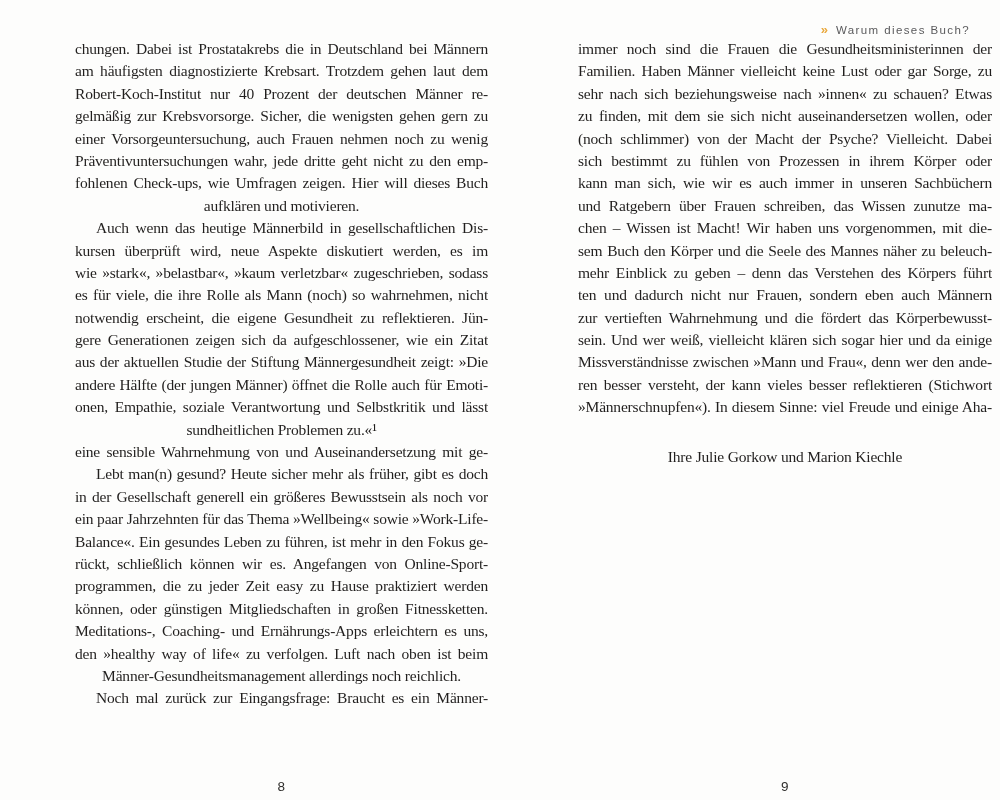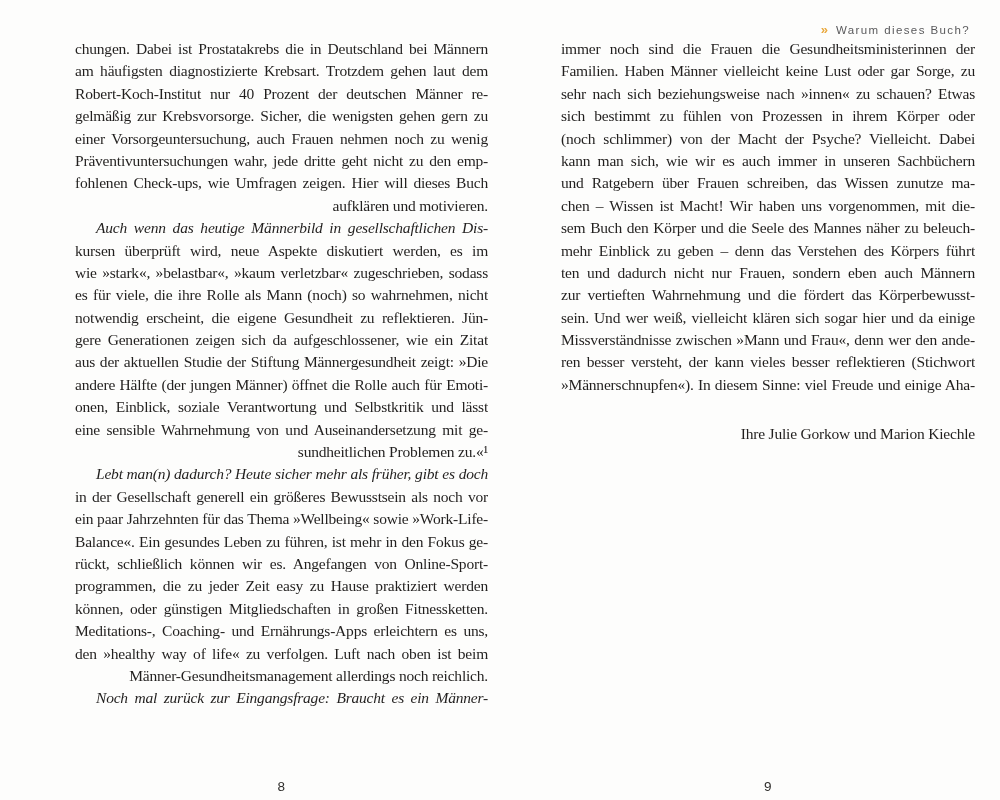--- a/index.html
+++ b/index.html
@@ -31,34 +31,34 @@
   }
   .running-header .marker {
     color: var(--accent);
     font-weight: bold;
     font-size: 13px;
     letter-spacing: 0;
     margin-right: 8px;
   }
   .page { position: absolute; top: 38px; height: 760px; }
   .page-left  { left: 36px;  width: 413px; margin-left: 39px; }
-  .page-right { left: 561px; width: 414px; }
+  .page-right { left: 578px; width: 414px; }
   .para { margin: 0; }
   .para.gap { margin-top: 27px; }
   .line {
     height: 22.4px;
     line-height: 22.4px;
     font-size: 15.5px;
     letter-spacing: -0.2px;
     text-align: justify;
     overflow: hidden;
   }
   .line::after { content: ""; display: inline-block; width: 100%; height: 0; }
-  .line.first { text-indent: 21px; font-style: italic; }
-  .line.last { text-align: right; }
+  .line.first { text-indent: 21px; }
+  .line.last { text-align: center; }
   .line.last::after { content: none; }
   .pagenum {
     position: absolute;
     top: 741px; left: 0;
     width: 100%;
     text-align: center;
     font-family: "Liberation Sans", sans-serif;
     font-size: 13.5px;
     letter-spacing: 0.5px;
     color: var(--page-number);
@@ -85,26 +85,26 @@
       </div>
       <div class="para">
         <div class="line first">Auch wenn das heutige Männerbild in gesellschaftlichen Dis-</div>
         <div class="line">kursen überprüft wird, neue Aspekte diskutiert werden, es im</div>
         <div class="line">wie »stark«, »belastbar«, »kaum verletzbar« zugeschrieben, sodass</div>
         <div class="line">es für viele, die ihre Rolle als Mann (noch) so wahrnehmen, nicht</div>
         <div class="line">notwendig erscheint, die eigene Gesundheit zu reflektieren. Jün-</div>
         <div class="line">gere Generationen zeigen sich da aufgeschlossener, wie ein Zitat</div>
         <div class="line">aus der aktuellen Studie der Stiftung Männergesundheit zeigt: »Die</div>
         <div class="line">andere Hälfte (der jungen Männer) öffnet die Rolle auch für Emoti-</div>
-        <div class="line">onen, Einblick, soziale Verantwortung und Selbstkritik und lässt</div>
+        <div class="line">onen, Empathie, soziale Verantwortung und Selbstkritik und lässt</div>
+        <div class="line last">sundheitlichen Problemen zu.«¹</div>
         <div class="line">eine sensible Wahrnehmung von und Auseinandersetzung mit ge-</div>
-        <div class="line last">sundheitlichen Problemen zu.«¹</div>
       </div>
       <div class="para">
-        <div class="line first">Lebt man(n) dadurch? Heute sicher mehr als früher, gibt es doch</div>
+        <div class="line first">Lebt man(n) gesund? Heute sicher mehr als früher, gibt es doch</div>
         <div class="line">in der Gesellschaft generell ein größeres Bewusstsein als noch vor</div>
         <div class="line">ein paar Jahrzehnten für das Thema »Wellbeing« sowie »Work-Life-</div>
         <div class="line">Balance«. Ein gesundes Leben zu führen, ist mehr in den Fokus ge-</div>
         <div class="line">rückt, schließlich können wir es. Angefangen von Online-Sport-</div>
         <div class="line">programmen, die zu jeder Zeit easy zu Hause praktiziert werden</div>
         <div class="line">können, oder günstigen Mitgliedschaften in großen Fitnessketten.</div>
         <div class="line">Meditations-, Coaching- und Ernährungs-Apps erleichtern es uns,</div>
         <div class="line">den »healthy way of life« zu verfolgen. Luft nach oben ist beim</div>
         <div class="line last">Männer-Gesundheitsmanagement allerdings noch reichlich.</div>
       </div>
@@ -114,22 +114,23 @@
     </div>
   <div class="pagenum">8</div>
 </div>
 
 <div class="page page-right">
   <div class="textblock" id="col-1">
       <div class="para">
         <div class="line">immer noch sind die Frauen die Gesundheitsministerinnen der</div>
         <div class="line">Familien. Haben Männer vielleicht keine Lust oder gar Sorge, zu</div>
         <div class="line">sehr nach sich beziehungsweise nach »innen« zu schauen? Etwas</div>
+        <div class="line">zu finden, mit dem sie sich nicht auseinandersetzen wollen, oder</div>
+        <div class="line">(noch schlimmer) von der Macht der Psyche? Vielleicht. Dabei</div>
         <div class="line">sich bestimmt zu fühlen von Prozessen in ihrem Körper oder</div>
-        <div class="line">(noch schlimmer) von der Macht der Psyche? Vielleicht. Dabei</div>
         <div class="line">kann man sich, wie wir es auch immer in unseren Sachbüchern</div>
         <div class="line">und Ratgebern über Frauen schreiben, das Wissen zunutze ma-</div>
         <div class="line">chen – Wissen ist Macht! Wir haben uns vorgenommen, mit die-</div>
         <div class="line">sem Buch den Körper und die Seele des Mannes näher zu beleuch-</div>
         <div class="line">mehr Einblick zu geben – denn das Verstehen des Körpers führt</div>
         <div class="line">ten und dadurch nicht nur Frauen, sondern eben auch Männern</div>
         <div class="line">zur vertieften Wahrnehmung und die fördert das Körperbewusst-</div>
         <div class="line">sein. Und wer weiß, vielleicht klären sich sogar hier und da einige</div>
         <div class="line">Missverständnisse zwischen »Mann und Frau«, denn wer den ande-</div>
         <div class="line">ren besser versteht, der kann vieles besser reflektieren (Stichwort</div>

